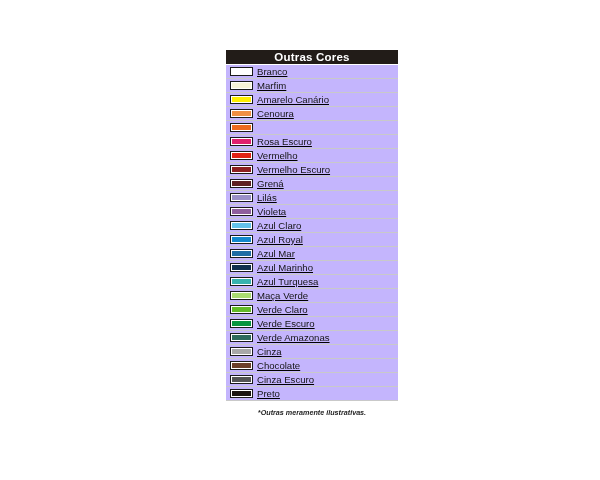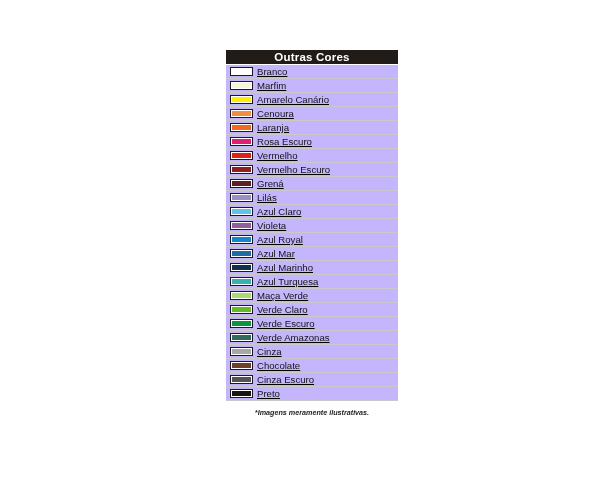--- a/index.html
+++ b/index.html
@@ -140,21 +140,20 @@
           <div class="color-row">
             <div class="swatch-cell">
               <div class="swatch" style="background: rgb(239, 143, 67);"></div>
             </div>
             <div class="color-label">Cenoura</div>
           </div>
           <div class="color-row">
             <div class="swatch-cell">
               <div class="swatch" style="background: rgb(237, 106, 31);"></div>
             </div>
-            <div class="color-label">Laranja</div>
           </div>
           <div class="color-row">
             <div class="swatch-cell">
               <div class="swatch" style="background: rgb(224, 31, 110);"></div>
             </div>
             <div class="color-label">Rosa Escuro</div>
           </div>
           <div class="color-row">
             <div class="swatch-cell">
               <div class="swatch" style="background: rgb(224, 34, 21);"></div>
@@ -174,32 +173,32 @@
             <div class="color-label">Grená</div>
           </div>
           <div class="color-row">
             <div class="swatch-cell">
               <div class="swatch" style="background: rgb(154, 143, 200);"></div>
             </div>
             <div class="color-label">Lilás</div>
           </div>
           <div class="color-row">
             <div class="swatch-cell">
+              <div class="swatch" style="background: rgb(143, 95, 158);"></div>
+            </div>
+            <div class="color-label">Violeta</div>
+          </div>
+          <div class="color-row">
+            <div class="swatch-cell">
               <div class="swatch" style="background: rgb(98, 194, 234);"></div>
             </div>
             <div class="color-label">Azul Claro</div>
           </div>
           <div class="color-row">
             <div class="swatch-cell">
-              <div class="swatch" style="background: rgb(143, 95, 158);"></div>
-            </div>
-            <div class="color-label">Violeta</div>
-          </div>
-          <div class="color-row">
-            <div class="swatch-cell">
               <div class="swatch" style="background: rgb(18, 135, 205);"></div>
             </div>
             <div class="color-label">Azul Royal</div>
           </div>
           <div class="color-row">
             <div class="swatch-cell">
               <div class="swatch" style="background: rgb(31, 108, 164);"></div>
             </div>
             <div class="color-label">Azul Mar</div>
           </div>
@@ -258,17 +257,17 @@
             <div class="color-label">Cinza Escuro</div>
           </div>
           <div class="color-row">
             <div class="swatch-cell">
               <div class="swatch" style="background: rgb(26, 20, 16);"></div>
             </div>
             <div class="color-label">Preto</div>
           </div>
         </div>
 
-      <div class="footnote">*Imagens meramente ilustrativas.</div>
+      <div class="footnote">*Outras meramente ilustrativas.</div>
 
     </div>
   </div>
 </div>
 
 </body></html>

